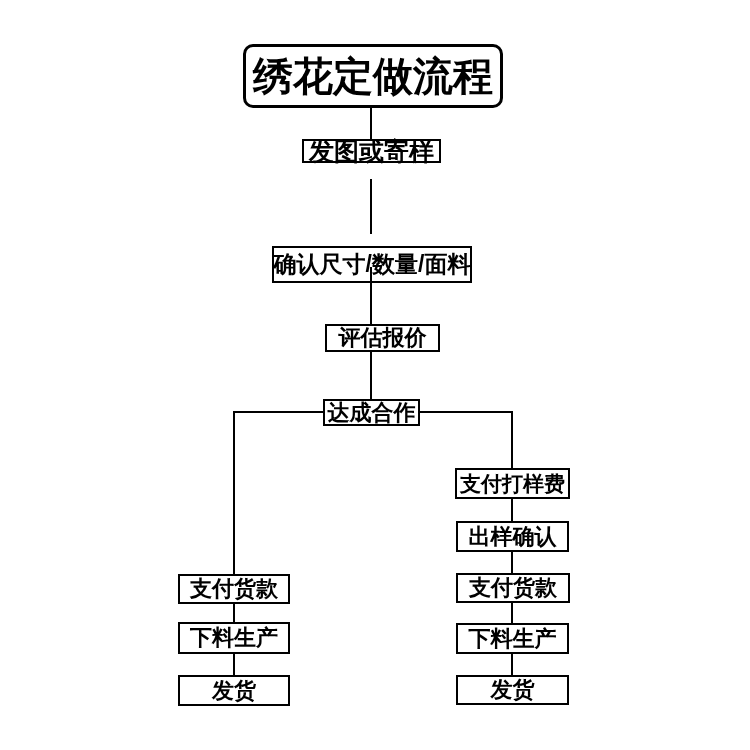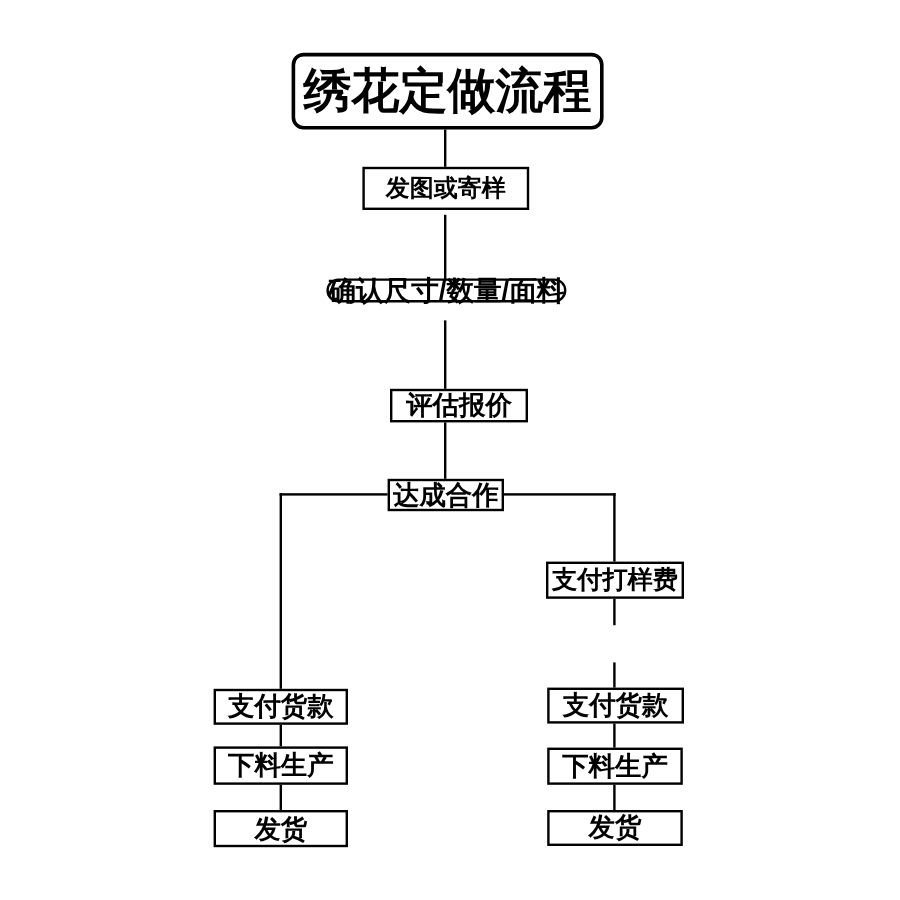--- a/index.html
+++ b/index.html
@@ -32,36 +32,37 @@
     background:#000000;
   }
 </style>
 </head>
 <body>
 
 <div id="canvas">
 
   <div class="node title" style="left:243px;top:44px;width:260px;height:64px;border-radius:10px;">绣花定做流程</div>
 
-  <div class="node" style="left:302px;top:139px;width:139px;height:36px;font-size:20px;">发图或寄样</div>
+  <div class="node" style="left:302px;top:139px;width:139px;height:24px;font-size:25px;">发图或寄样</div>
 
-  <div class="node" style="left:272px;top:232px;width:200px;height:20px;font-size:23px;border-radius:13px;">确认尺寸/数量/面料</div>
+  <div class="node" style="left:272px;top:246px;width:200px;height:37px;font-size:23px;">确认尺寸/数量/面料</div>
 
   <div class="node" style="left:325px;top:324px;width:115px;height:28px;font-size:22px;">评估报价</div>
 
   <div class="node" style="left:323px;top:399px;width:97px;height:27px;font-size:22px;">达成合作</div>
 
   <div class="node" style="left:178px;top:574px;width:112px;height:30px;font-size:22px;">支付货款</div>
 
   <div class="node" style="left:178px;top:622px;width:112px;height:32px;font-size:22px;">下料生产</div>
 
   <div class="node" style="left:178px;top:675px;width:112px;height:31px;font-size:22px;">发货</div>
 
   <div class="node" style="left:455px;top:468px;width:115px;height:31px;font-size:21px;">支付打样费</div>
 
+  <div class="node" style="left:456px;top:521px;width:113px;height:31px;font-size:22px;">出样确认</div>
 
   <div class="node" style="left:456px;top:573px;width:114px;height:30px;font-size:22px;">支付货款</div>
 
   <div class="node" style="left:456px;top:623px;width:113px;height:31px;font-size:22px;">下料生产</div>
 
   <div class="node" style="left:456px;top:675px;width:113px;height:30px;font-size:22px;">发货</div>
 
   <div class="line" style="left:370px;top:108px;width:2px;height:31px;"></div>
   <div class="line" style="left:370px;top:179px;width:2px;height:55px;"></div>
   <div class="line" style="left:370px;top:267px;width:2px;height:57px;"></div>

